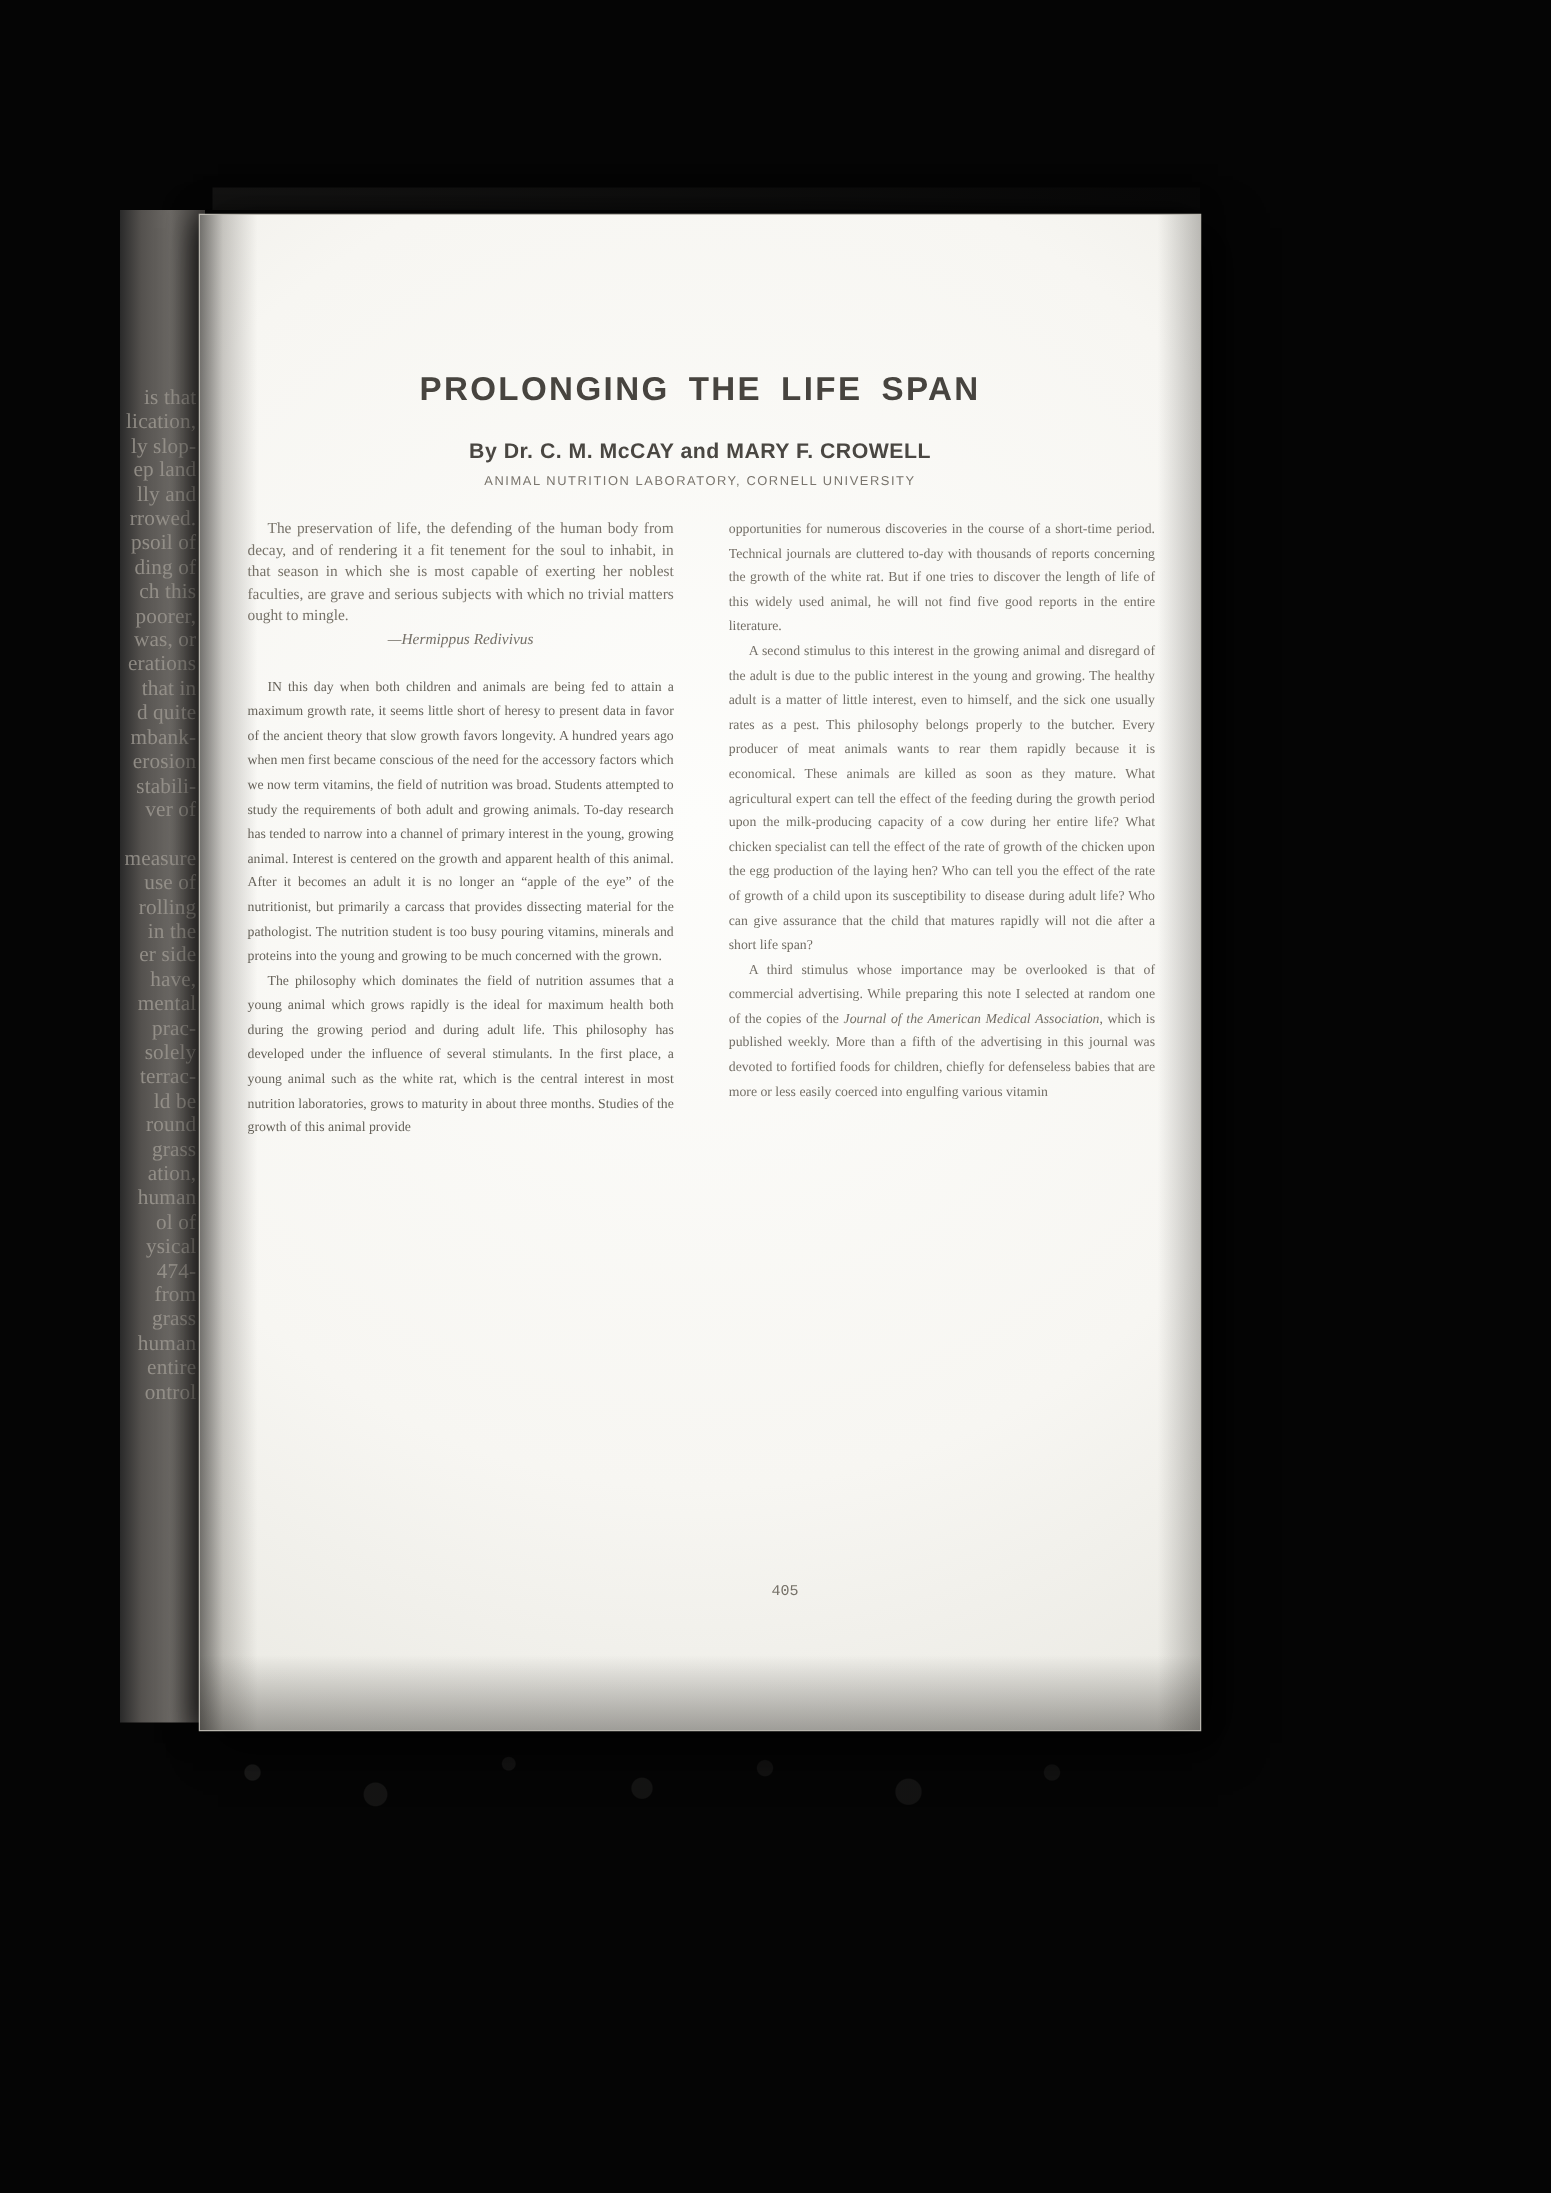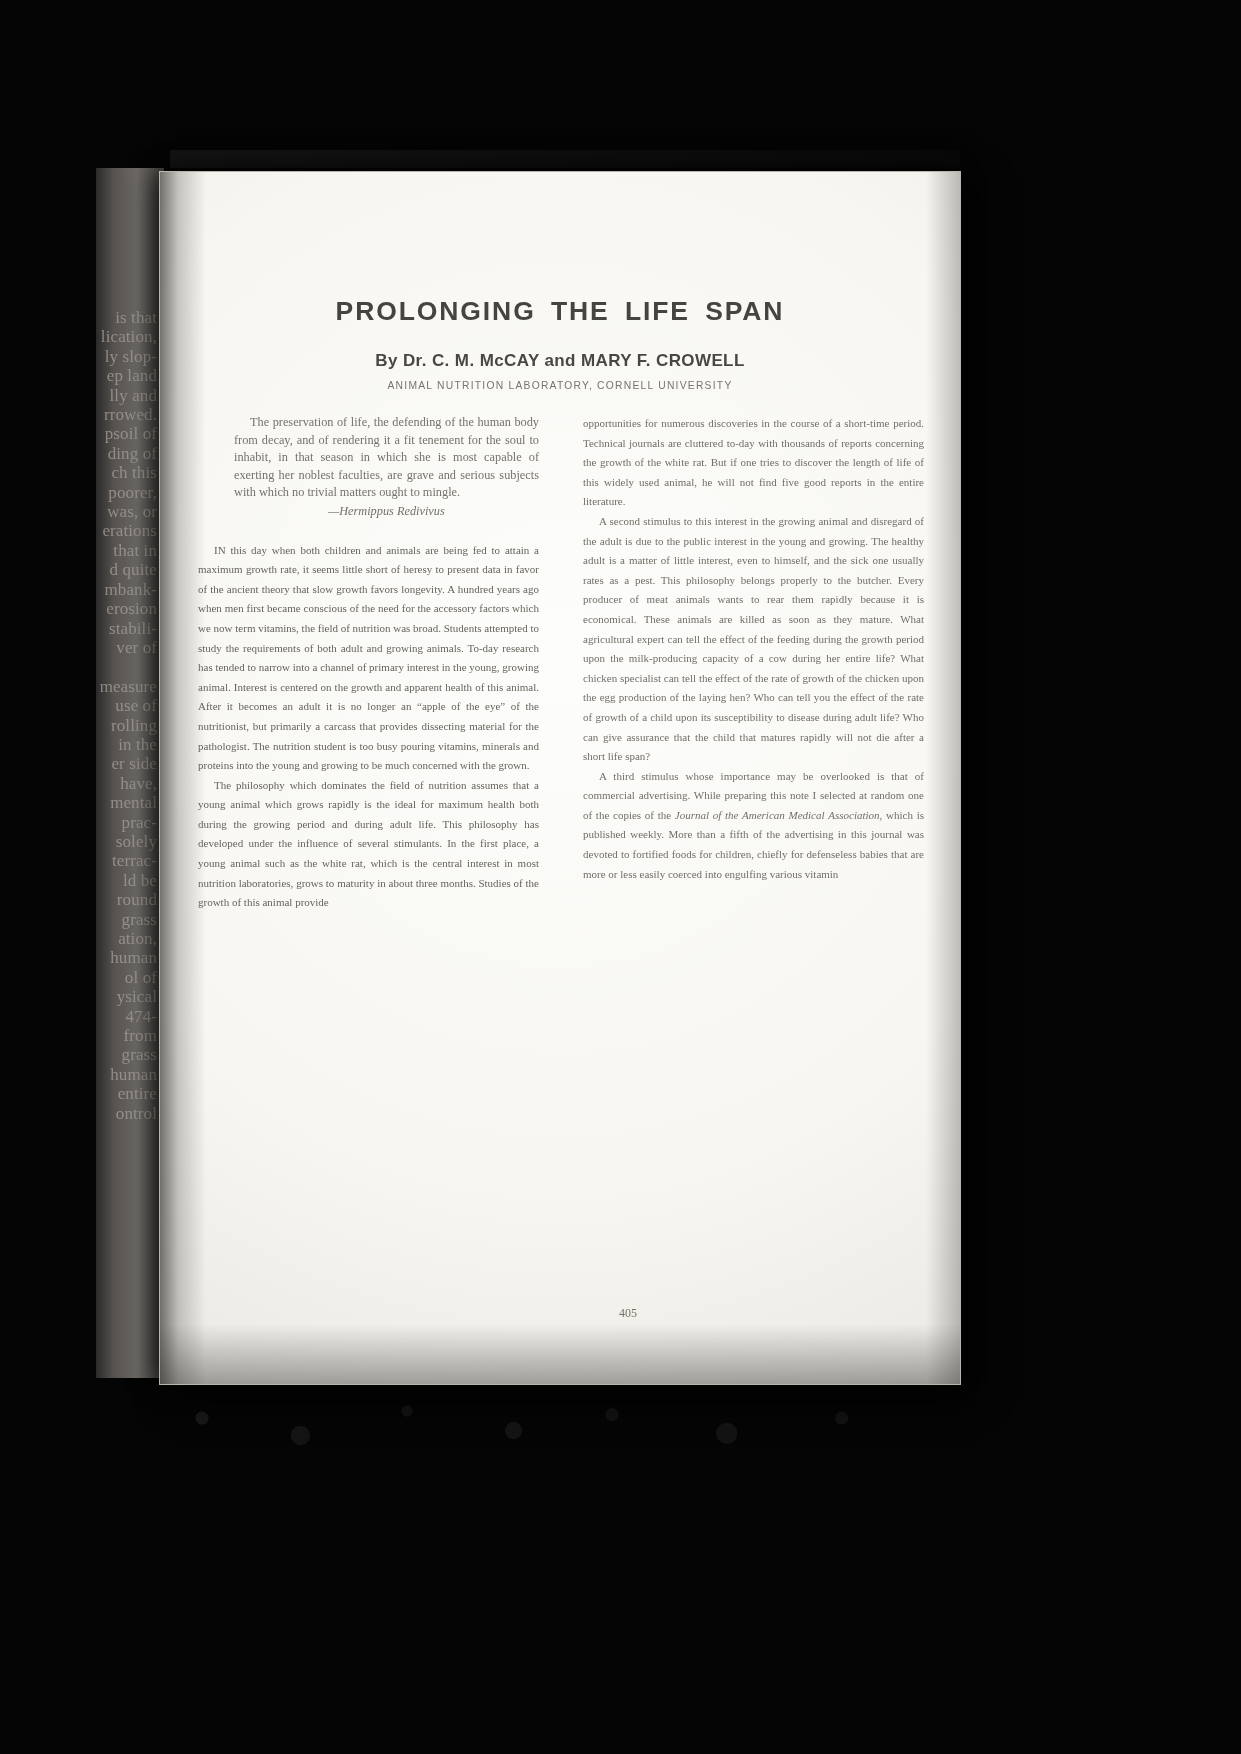--- a/index.html
+++ b/index.html
@@ -155,45 +155,44 @@
 
   
   #epigraph {
     font-size: 12.3px;
     line-height: 17.6px;
     color: #6e695f;
     text-align: justify;
     text-indent: 16px;
     margin-bottom: 20px;
     font-family: "Liberation Serif", serif;
-    margin-left: 36px;
   }
   #epigraph-source {
     display: block;
     text-align: center;
     font-style: italic;
     text-indent: 0;
     margin-top: 1px;
     color: #6b665d;
   }
 
   .dropcap-caps { font-variant: small-caps; }
 
   em { font-style: italic; }
 
   
   #page-number {
     position: absolute;
     left: 0;
-    top: 1134px;
+    top: 1094px;
     width: 936px;
     text-align: center;
     font-size: 12px;
     color: #6d685f;
-    font-family: Liberation Serif, serif;
+    font-family: Liberation Mono, monospace;
   }
 
   
   #bed-speckle {
     position: absolute;
     left: 120px;
     top: 1390px;
     width: 820px;
     height: 70px;
     opacity: .55;

